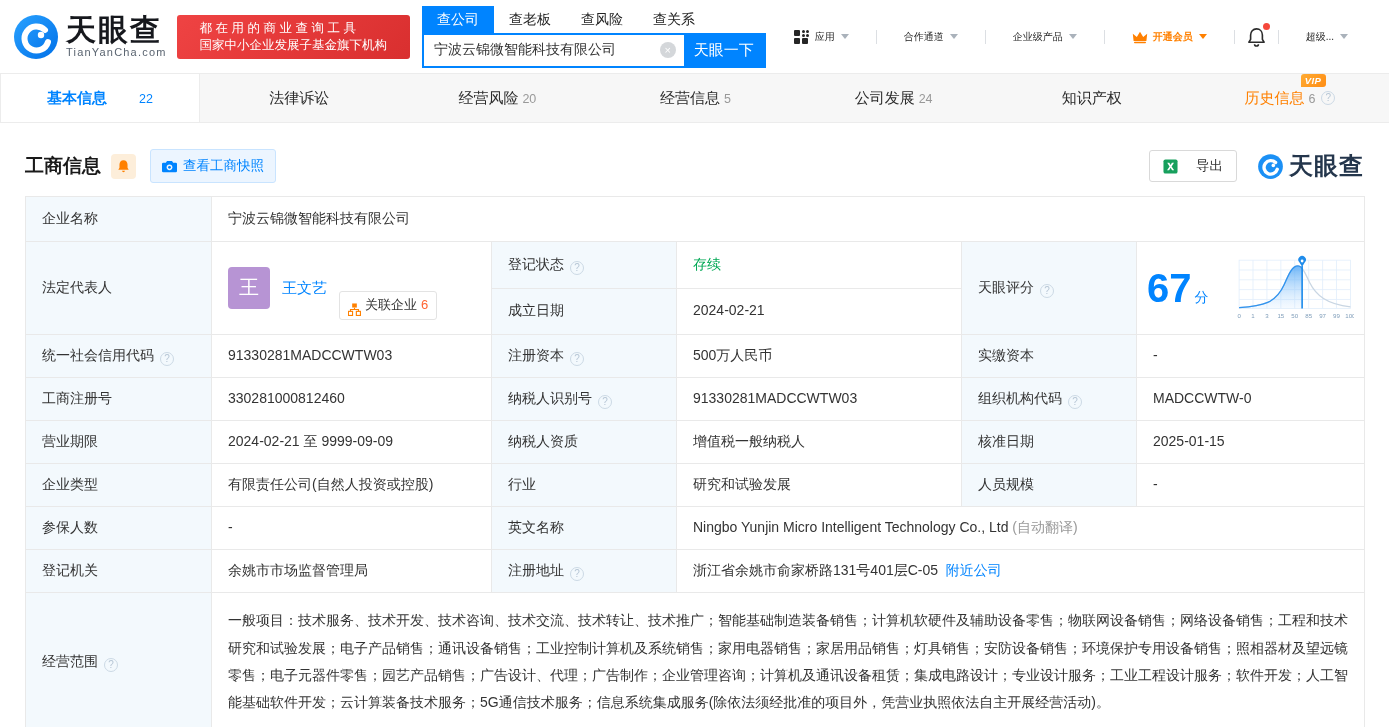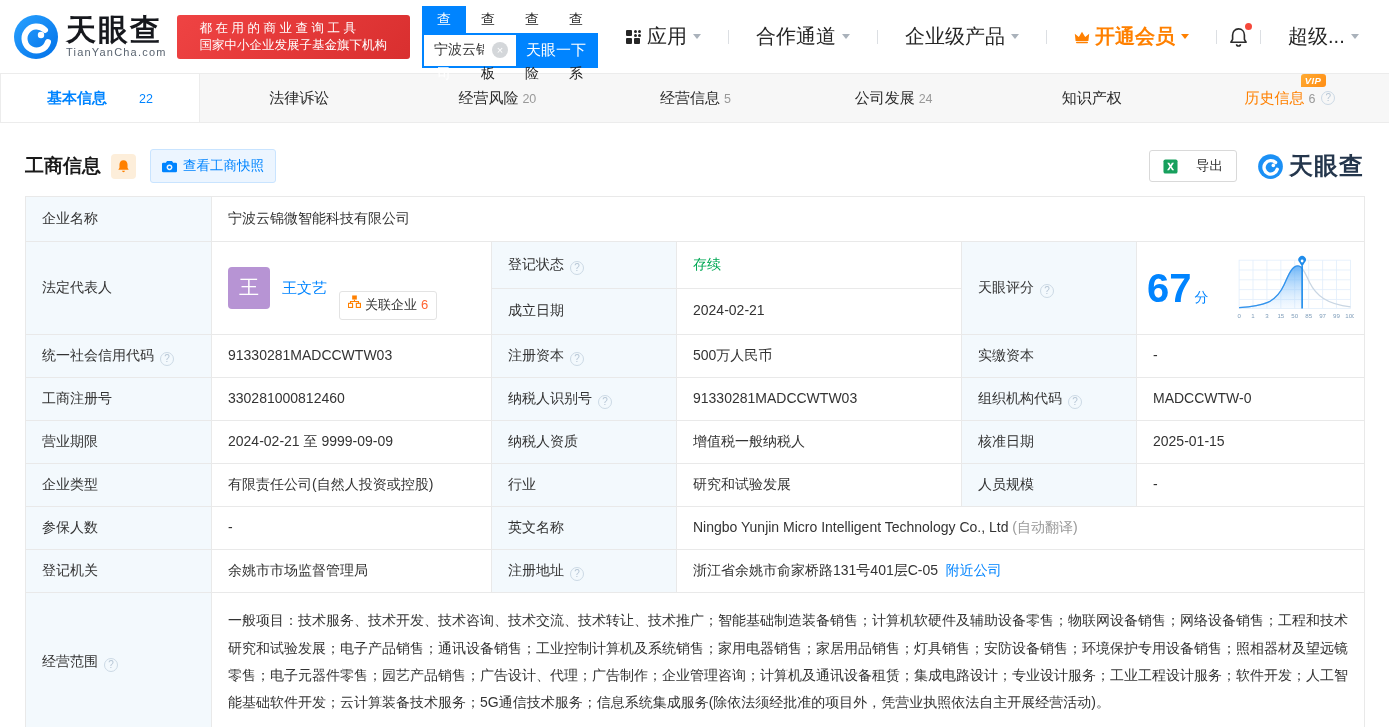--- a/index.html
+++ b/index.html
@@ -19,21 +19,21 @@
   .search-tabs { display:flex; height:27px; }
   .stab { padding:0 15px; line-height:27px; font-size:14px; color:#222; cursor:pointer; }
   .stab.active { background:#0084ff; color:#fff; }
   .search-box { display:flex; height:35px; border:2px solid #0084ff; }
   .search-input-wrap { flex:1; position:relative; background:#fff; }
   .search-input-wrap input { width:100%; height:100%; border:none; outline:none; padding:0 32px 0 10px; font-size:14px; color:#333; font-family:inherit; }
   .clear-btn { position:absolute; right:8px; top:50%; transform:translateY(-50%); width:16px; height:16px; border-radius:50%; background:#d4d7da; color:#fff; font-size:11px; display:flex; align-items:center; justify-content:center; cursor:pointer; }
   .clear-btn::before { content:"×"; line-height:1; }
   .search-btn { width:80px; background:#0084ff; color:#fff; border:none; font-size:15px; cursor:pointer; font-family:inherit; }
   .hnav { margin-left:auto; display:flex; align-items:center; height:30px; }
-  .hnav-item { display:flex; align-items:center; padding:0 27px; font-size:20px; color:#262626; cursor:pointer; white-space:nowrap; position:relative; }
+  .hnav-item { display:flex; align-items:center; padding:0 27px; font-size:10px; color:#262626; cursor:pointer; white-space:nowrap; position:relative; }
   .hnav-sep { width:1px; height:14px; background:#dcdfe3; }
   .caret { width:0; height:0; border-left:4px solid transparent; border-right:4px solid transparent; border-top:5px solid #aab2bb; margin-left:6px; }
   .hnav-item.vip-entry { color:#ff8000; font-weight:bold; }
   .hnav-item.vip-entry .caret { border-top-color:#ff8000; }
   .bell-wrap { position:relative; padding:0 12px; cursor:pointer; display:flex; align-items:center; }
   .red-dot { position:absolute; top:-4px; right:8px; width:7px; height:7px; background:#f5483b; border-radius:50%; }
 
   
   .main-tabs { height:50px; background:#f7f7f7; border-top:1px solid #ececec; border-bottom:1px solid #ececec; display:flex; }
   .mtab { flex:1; display:flex; align-items:center; justify-content:center; font-size:15px; color:#2b2b2b; cursor:pointer; position:relative; }
@@ -65,21 +65,21 @@
   .gray-note { color:#999; }
   tr.r1 { height:45px; }
   tr.rsub { height:42px; }
   tr.rstd { height:43px; }
   tr.rscope { height:139px; }
   .scope-text { line-height:1.95; }
 
   .rep { display:flex; align-items:center; gap:12px; }
   .avatar { width:42px; height:42px; border-radius:4px; background:#b794d4; color:#fff; font-size:20px; display:flex; align-items:center; justify-content:center; cursor:pointer; flex:0 0 42px; }
   .rep-name { font-size:15px; }
-  .rel-badge { display:inline-flex; align-items:flex-start; gap:4px; border:1px solid #e3e3e3; border-radius:3px; padding:3px 8px; font-size:13px; color:#333; cursor:pointer; background:#fff; white-space:nowrap;margin-top:35px; }
+  .rel-badge { display:inline-flex; align-items:flex-end; gap:4px; border:1px solid #e3e3e3; border-radius:3px; padding:3px 8px; font-size:13px; color:#333; cursor:pointer; background:#fff; white-space:nowrap;margin-top:35px; }
   .rel-count { color:#ff6432; }
 
   .score-cell { padding:6px 10px !important; }
   .score-wrap { display:flex; align-items:center; justify-content:center; gap:26px; }
   .score-num { color:#0084ff; white-space:nowrap; }
   .score-num .big { font-size:40px; font-weight:bold; }
   .score-num .unit { font-size:14px; margin-left:3px; }
 </style>
 </head>
 <body>

